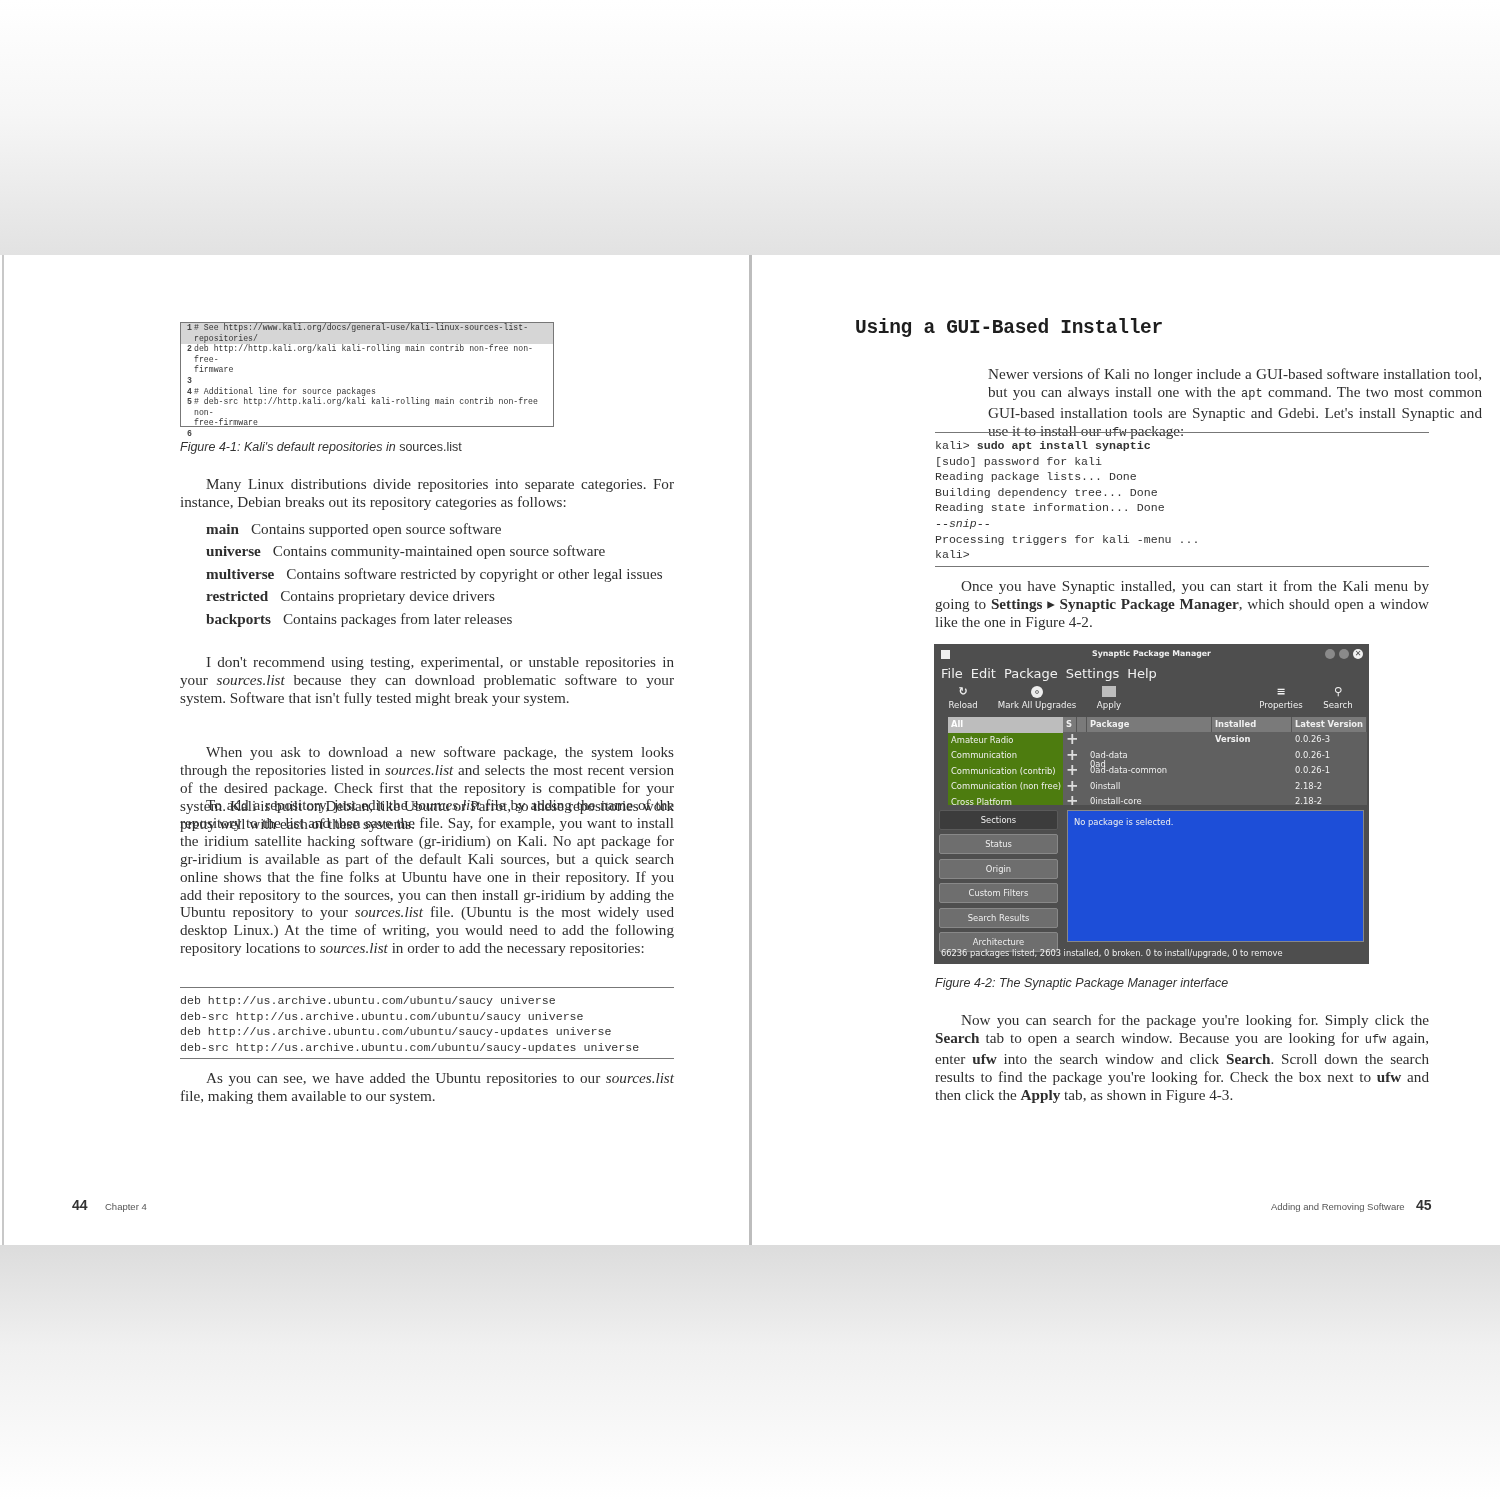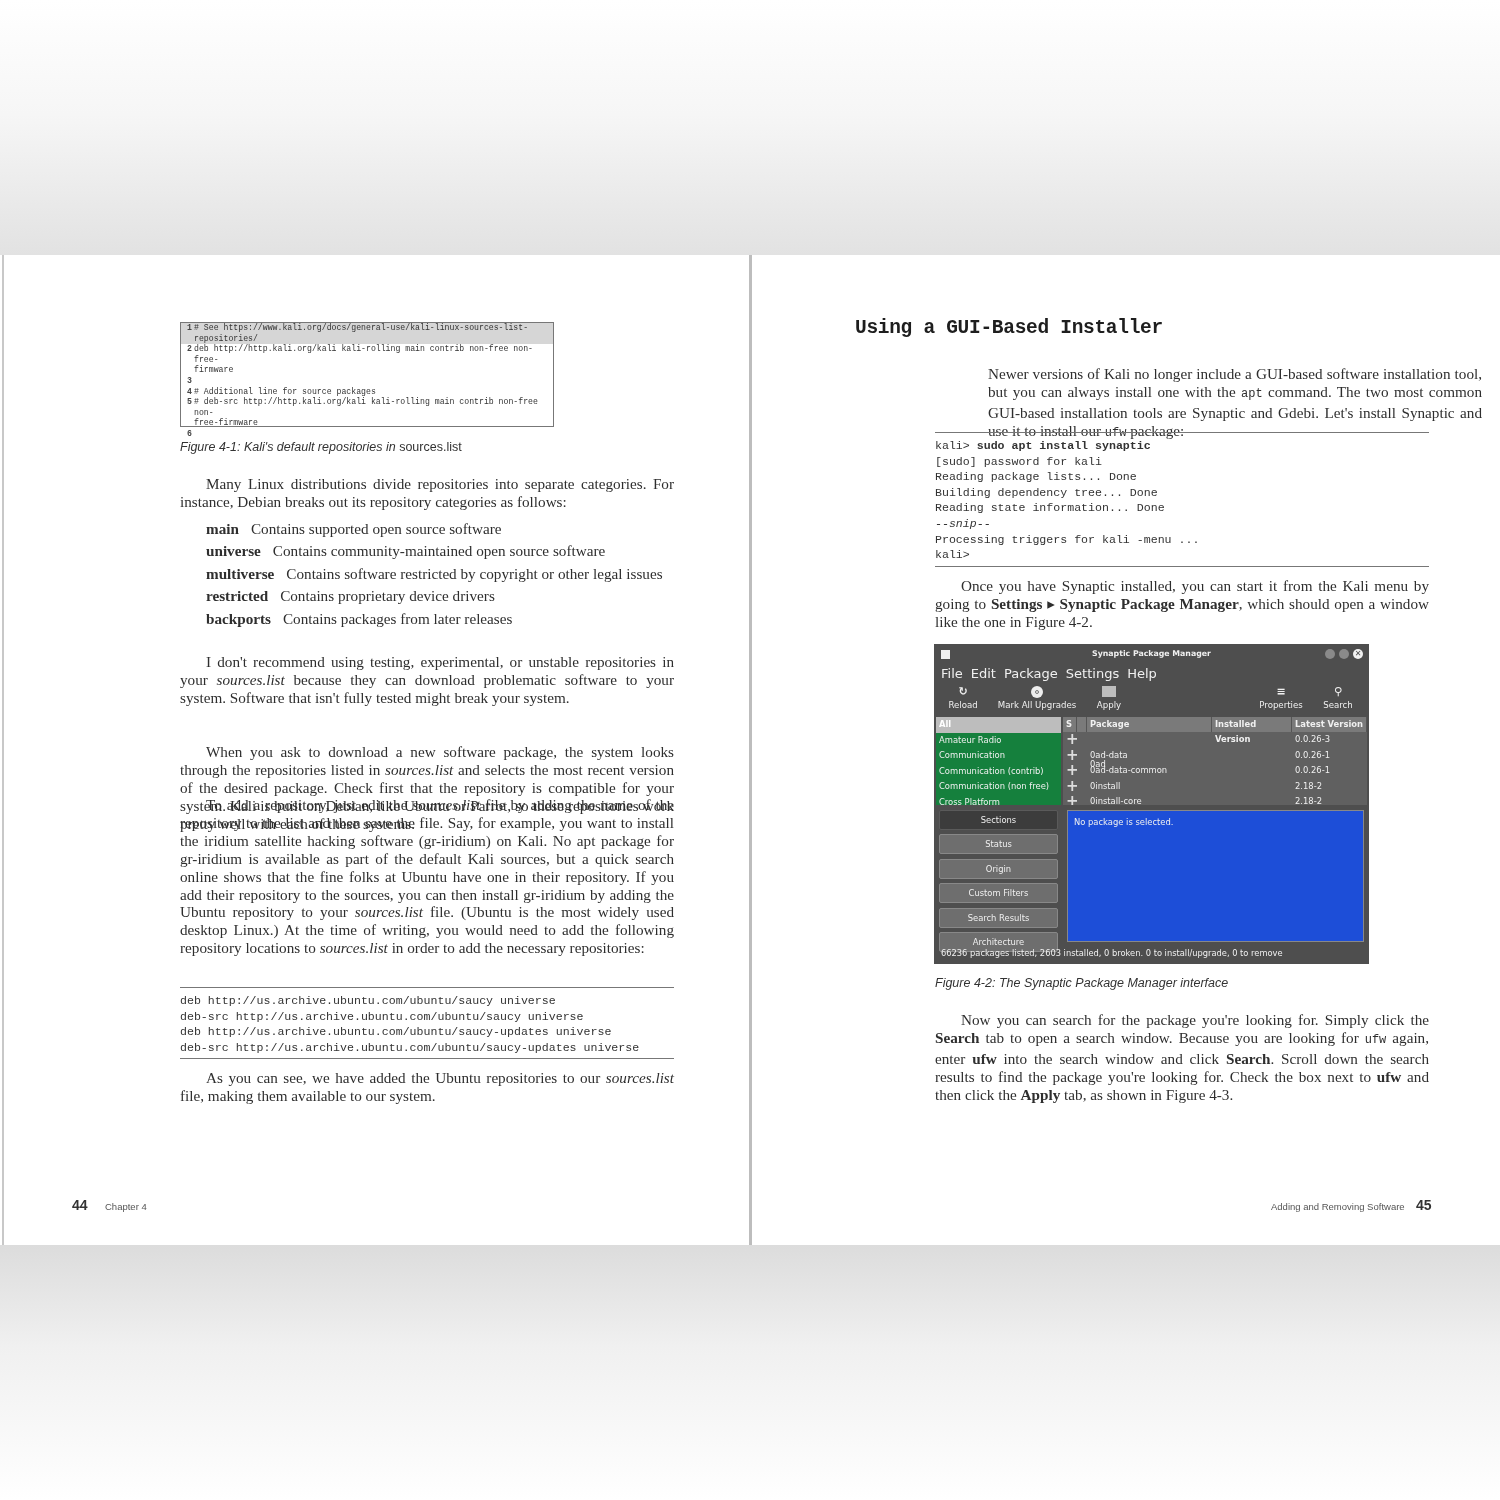--- a/index.html
+++ b/index.html
@@ -53,21 +53,21 @@
                font-weight:bold; font-size:7.8px; }
   .syn-winicon { position:absolute; left:7px; top:6px; width:9px; height:9px; background:#f0f0f0; }
   .syn-ctl { position:absolute; top:5px; width:10px; height:10px; border-radius:50%; background:#8a8a8a; }
   .syn-ctl.close { background:#f2f2f2; color:#4e4e4e; font-size:8px; line-height:10px; text-align:center; font-weight:bold; }
   .syn-menu { position:absolute; left:7px; top:22px; display:flex; gap:8px; font-size:13px; }
   .syn-tool { position:absolute; top:40px; text-align:center; font-size:8.6px; }
   .syn-tool .ic { display:block; height:16px; line-height:16px; font-size:11px; font-weight:bold; }
   .syn-tool .ic-circle { display:inline-block; width:12px; height:12px; border-radius:50%; background:#eee; position:relative; top:2px; }
   .syn-tool .ic-circle::after { content:""; position:absolute; left:4px; top:4px; width:4px; height:4px; border-radius:50%; border:1px solid #777; box-sizing:border-box; }
   .syn-tool .ic-apply { display:inline-block; width:14px; height:11px; background:#bdbdbd; position:relative; top:2px; }
-  .syn-cats { position:absolute; left:2px; top:73px; width:125px; height:88px; background:#15803d; overflow:hidden; }
+  .syn-cats { position:absolute; left:14px; top:73px; width:125px; height:88px; background:#4d7c0f; overflow:hidden; }
   .syn-cat { height:15.6px; line-height:15.6px; padding-left:3px; font-size:8.4px; white-space:nowrap; }
   .syn-cat.sel { background:#bdbdbd; color:#fff; font-weight:bold; }
   .syn-table { position:absolute; left:129px; top:73px; width:304px; height:88px; background:#606060; overflow:hidden; }
   .syn-th { display:flex; height:15px; line-height:15px; background:#7a7a7a; font-weight:bold; font-size:8.4px; }
   .syn-th div { border-right:1px solid #555; padding-left:3px; box-sizing:border-box; }
   .syn-tr { display:flex; height:15.6px; line-height:15.6px; font-size:8.4px; }
   .syn-tr div { padding-left:3px; box-sizing:border-box; white-space:nowrap; }
   .plus { color:#ddd; font-size:15px; font-weight:bold; line-height:15px; }
   .syn-filters { position:absolute; left:5px; top:166px; width:119px; }
   .syn-fbtn { height:18px; line-height:18px; text-align:center; background:#6e6e6e; border:1px solid #888;

